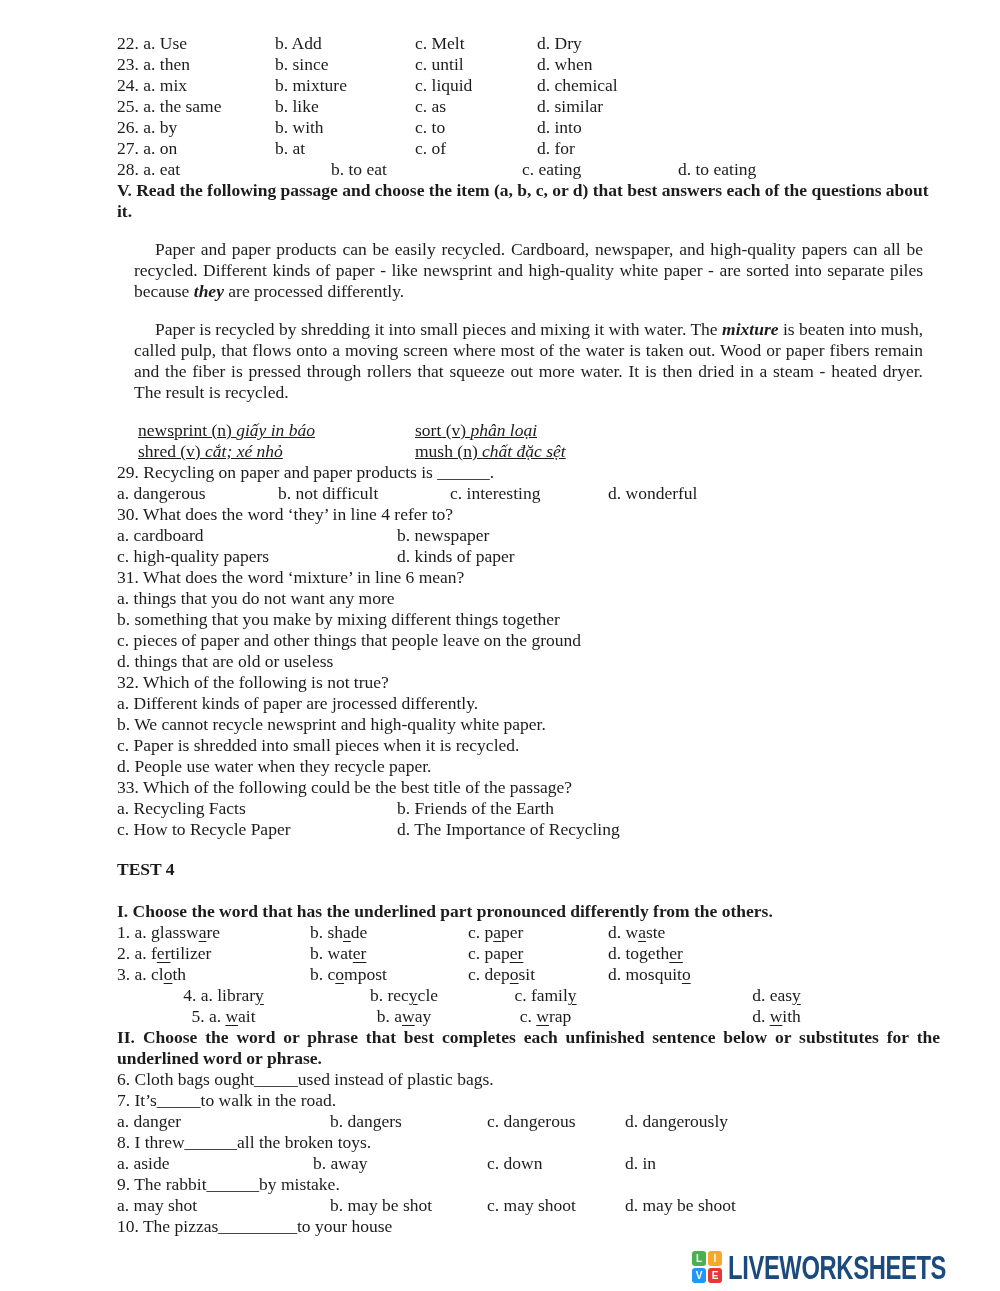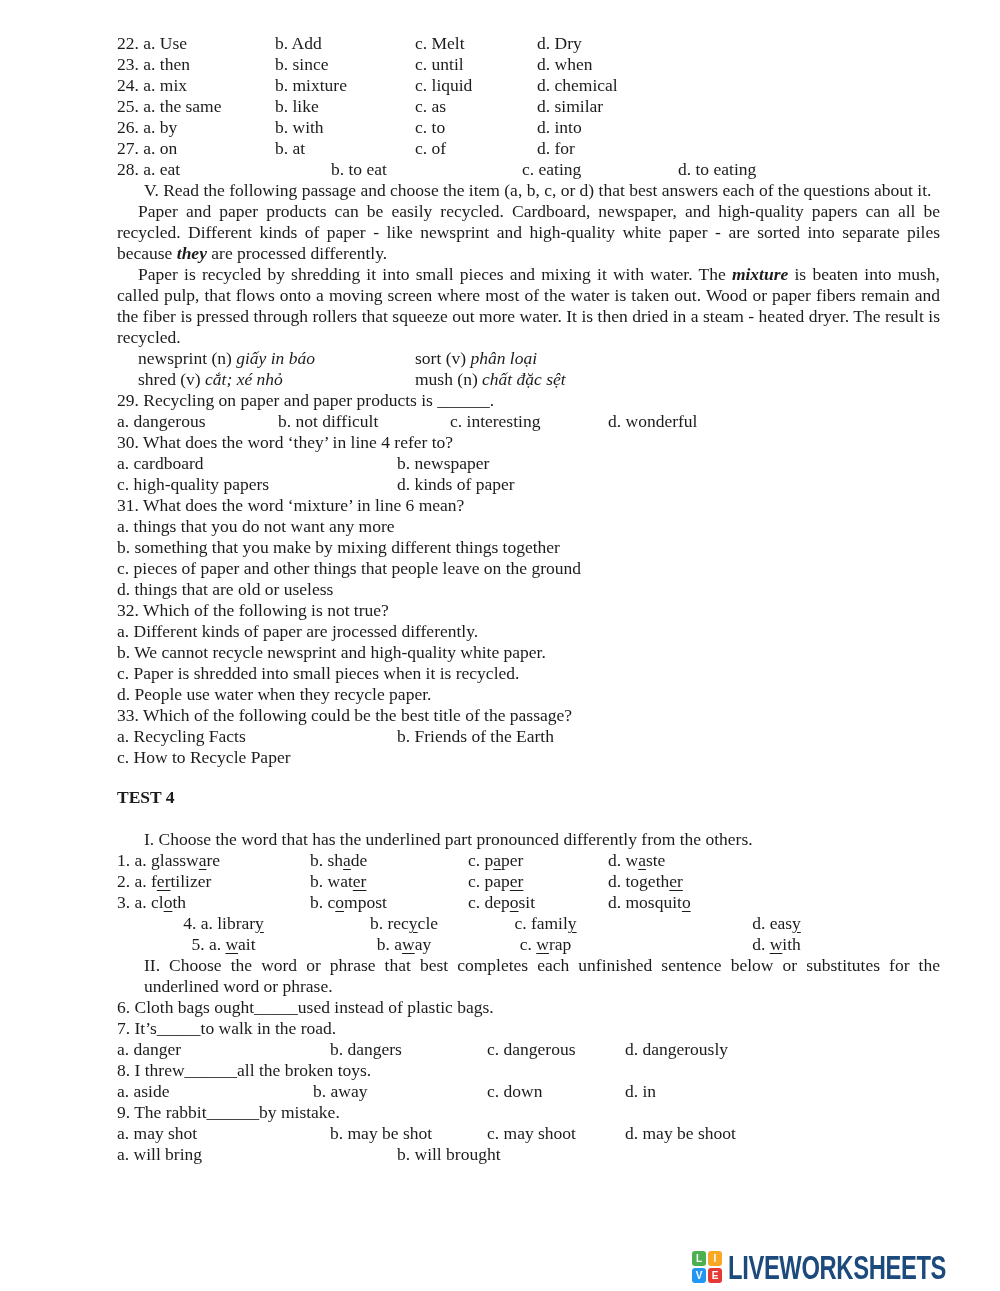--- a/index.html
+++ b/index.html
@@ -20,24 +20,24 @@
   .optrow > span{white-space:nowrap;overflow:hidden;}
   .cols-A{grid-template-columns:158px 140px 122px 1fr;}
   .cols-B{grid-template-columns:178px 155px 120px 1fr;gap:36px;}
   .cols-C{grid-template-columns:161px 172px 158px 1fr;}
   .cols-D{grid-template-columns:280px 1fr;}
   .cols-E{grid-template-columns:193px 158px 140px 1fr;}
   .cols-F{grid-template-columns:213px 148px 135px 1fr;text-align:center;}
   .cols-G{grid-template-columns:213px 173px 137px 1fr;}
   .cols-H{grid-template-columns:213px 157px 138px 1fr;}
   .cols-I{grid-template-columns:196px 174px 138px 1fr;}
-  .bold-h{font-weight:normal;margin-left:27px;}
+  .bold-h{font-weight:bold;}
   .justify{text-align:justify;}
-  .para{text-align:justify;text-indent:21px;margin:0;}
-  .vocab{display:grid;grid-template-columns:277px 1fr;padding-left:21px;}
+  .para{text-align:justify;text-indent:21px;margin:17px;}
+  .vocab{display:grid;grid-template-columns:277px 1fr;padding-left:21px;text-decoration:underline;}
   .test-title{text-align:left;font-weight:bold;margin:19px 0 21px 0;}
   .u{text-decoration:underline;text-underline-offset:3px;}
   .footer{
     position:absolute;
     top:1251px;
     right:50px;
     display:flex;
     align-items:center;
     gap:6px;
     font-family:"Liberation Sans", sans-serif;
@@ -165,20 +165,21 @@
     <div>c. Paper is shredded into small pieces when it is recycled.</div>
     <div>d. People use water when they recycle paper.</div>
 
     <div>33. Which of the following could be the best title of the passage?</div>
     <div class="optrow cols-D">
       <span>a. Recycling Facts</span>
       <span>b. Friends of the Earth</span>
     </div>
     <div class="optrow cols-D">
       <span>c. How to Recycle Paper</span>
+      <span>d. The Importance of Recycling</span>
     </div>
 
     <div class="test-title">TEST 4</div>
     <div class="bold-h">I. Choose the word that has the underlined part pronounced differently from the others.</div>
 
     <div class="optrow cols-E">
       <span><span>1. a. glassw</span><span class="u">a</span><span>re</span></span>
       <span><span>b. sh</span><span class="u">a</span><span>de</span></span>
       <span><span>c. p</span><span class="u">a</span><span>per</span></span>
       <span><span>d. w</span><span class="u">a</span><span>ste</span></span>
@@ -229,24 +230,21 @@
     </div>
 
     <div>9. The rabbit______by mistake.</div>
     <div class="optrow cols-H">
       <span>a. may shot</span>
       <span>b. may be shot</span>
       <span>c. may shoot</span>
       <span>d. may be shoot</span>
     </div>
 
-    <div class="optrow cols-D">
-      <span>a. will bring</span>
-      <span>b. will brought</span>
-    </div>
+    <div>10. The pizzas_________to your house</div>
 
   </div>
 
   <div class="footer">
     <div class="logo-grid">
       <span class="tile tile-l">L</span>
       <span class="tile tile-i">I</span>
       <span class="tile tile-v">V</span>
       <span class="tile tile-e">E</span>
     </div>

